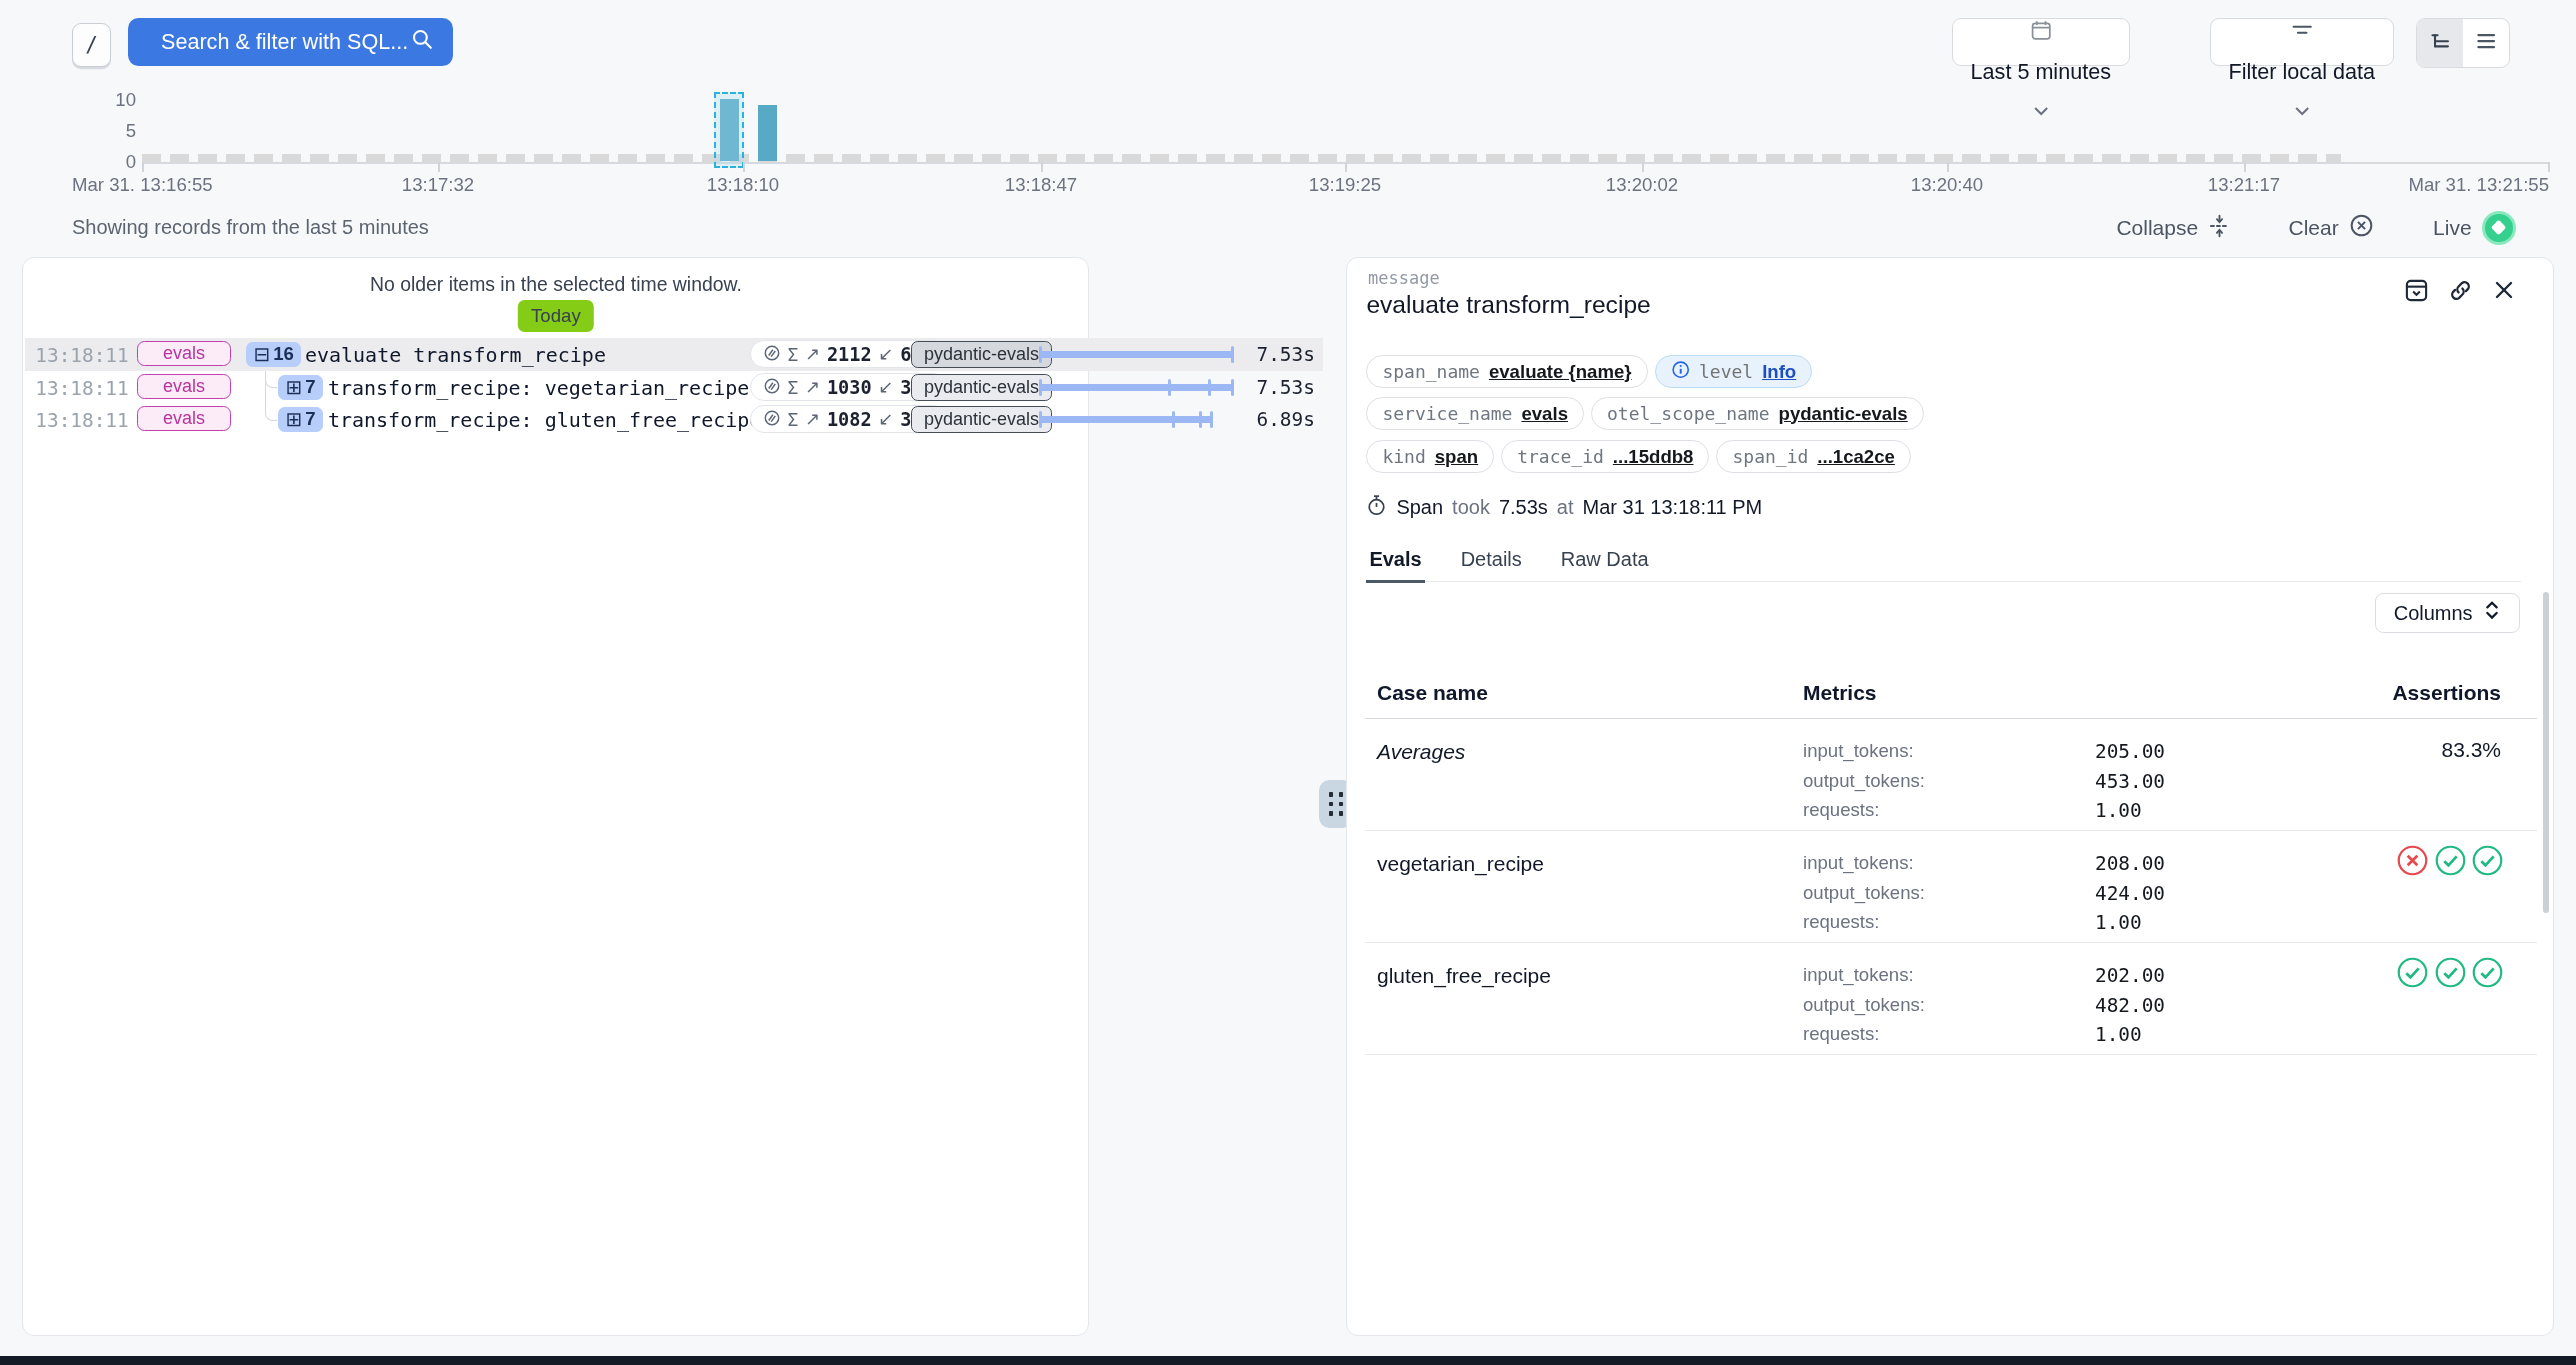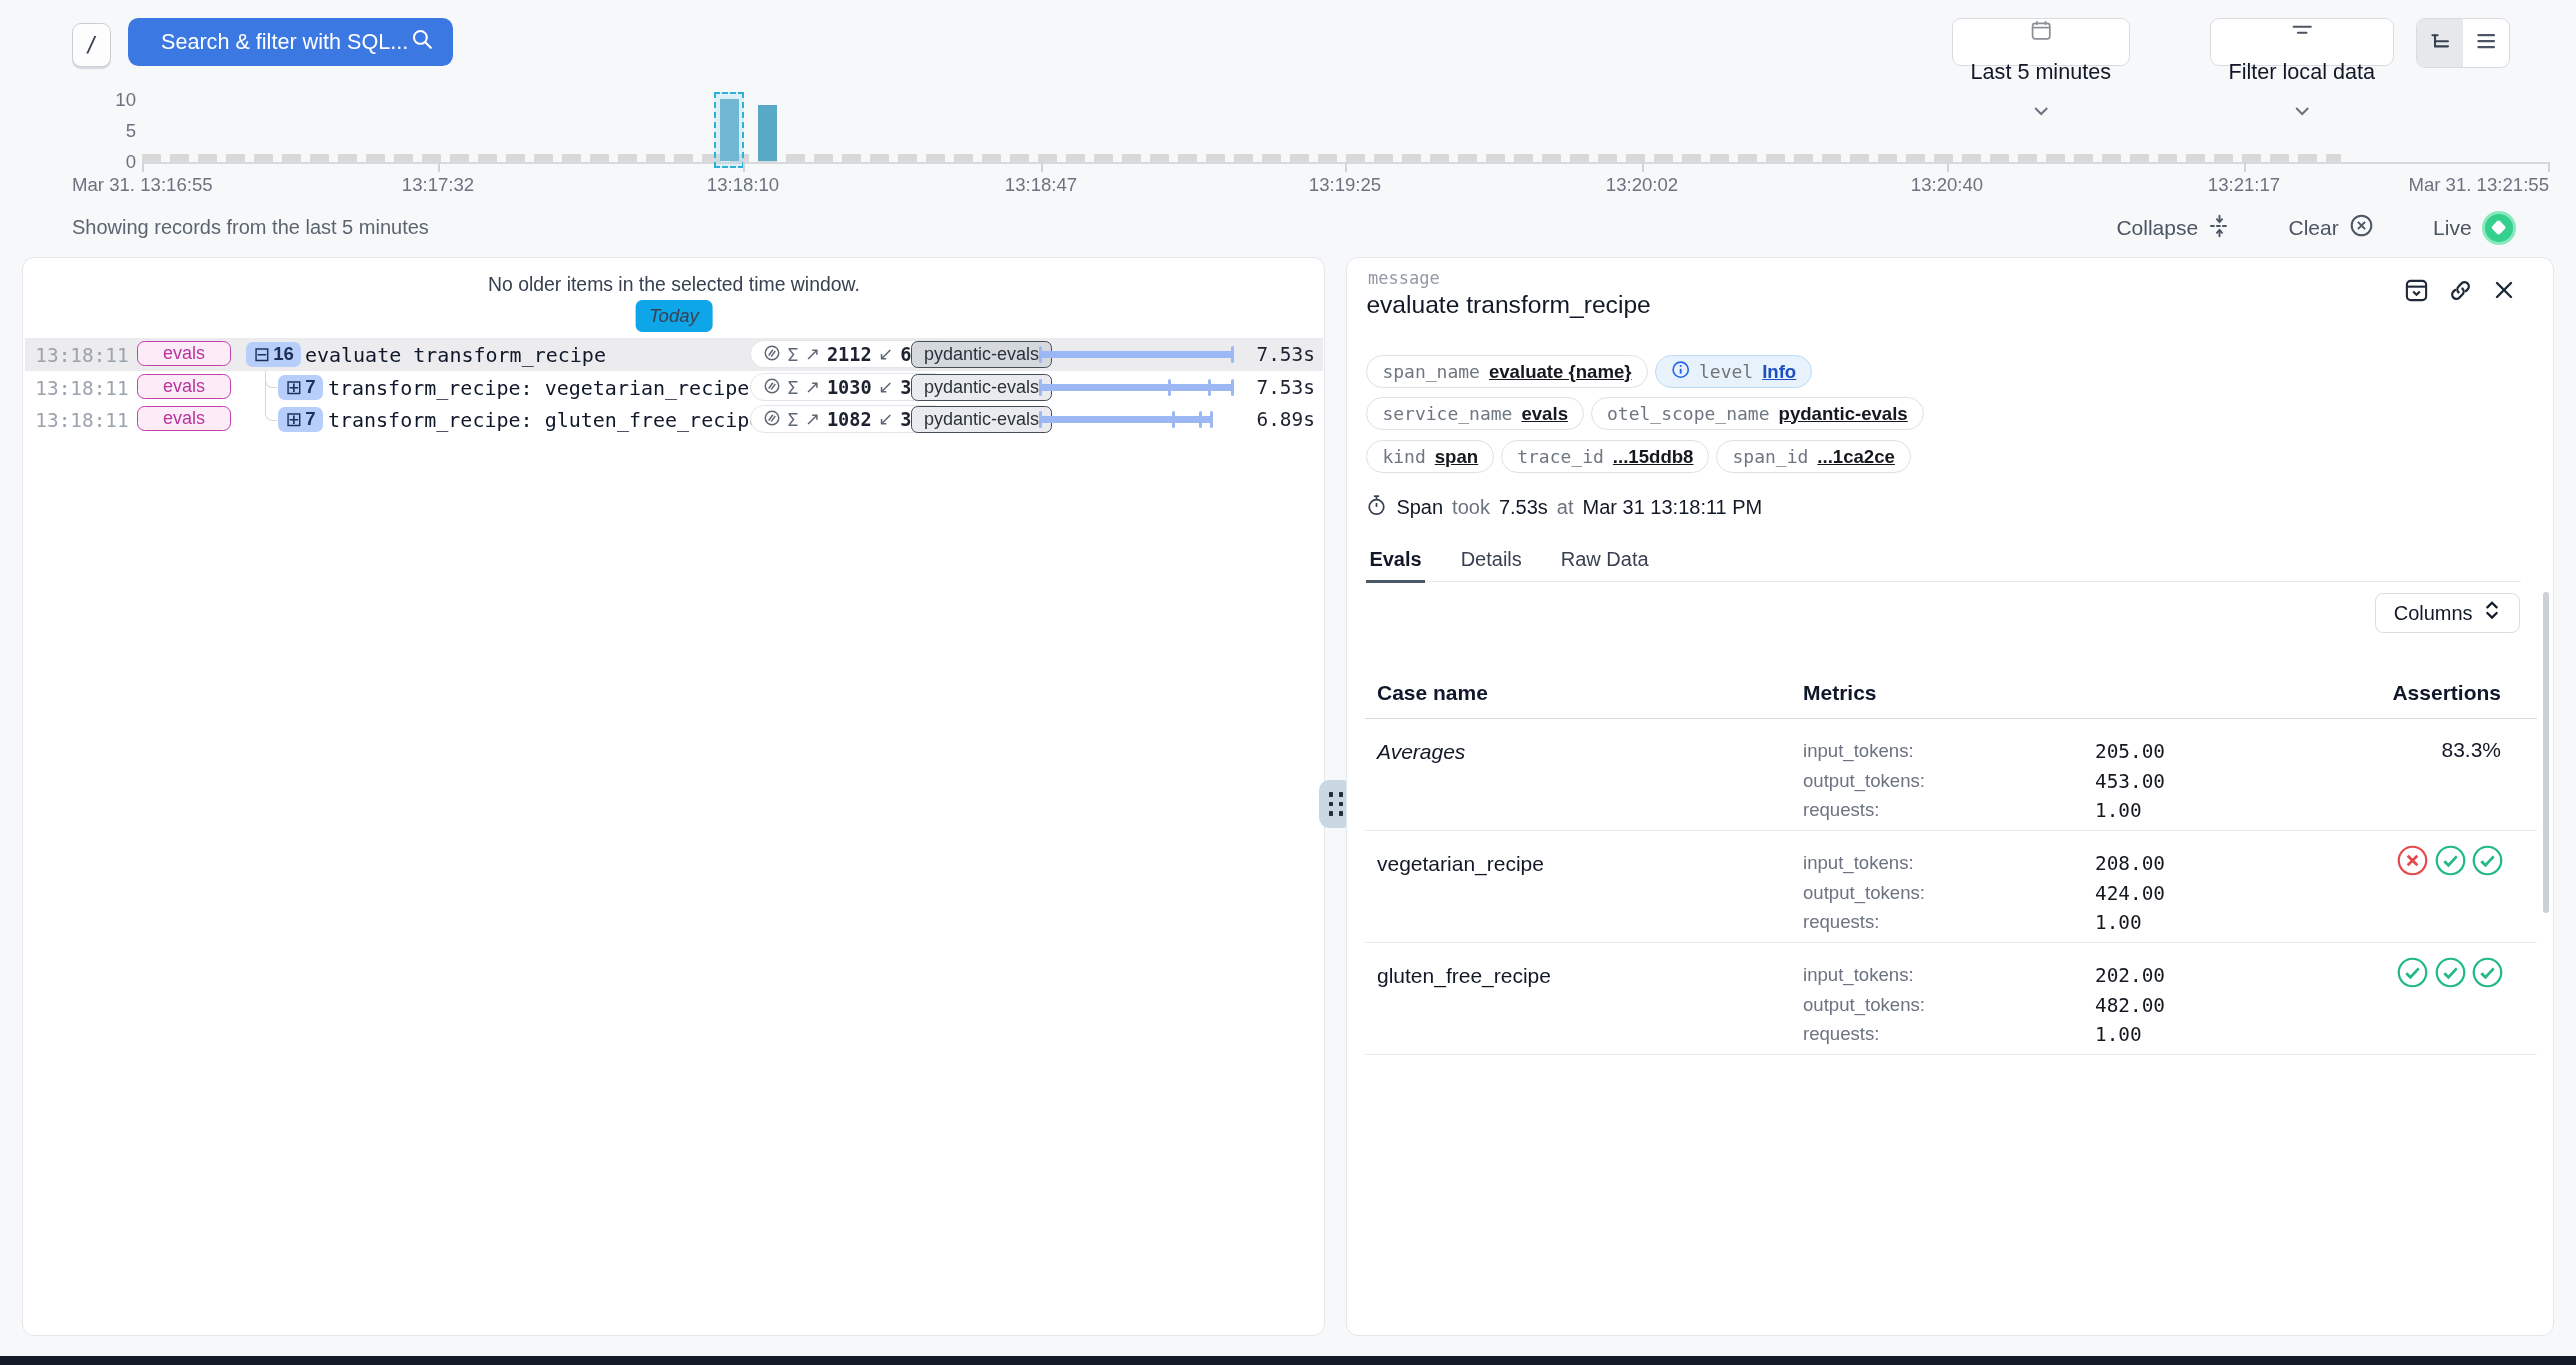--- a/index.html
+++ b/index.html
@@ -38,26 +38,26 @@
   
   .showing{position:absolute;left:72px;top:216px;font-size:20px;color:#5b6571;}
   .status-right{position:absolute;right:60px;top:211px;display:flex;gap:59px;}
   .st-btn{display:flex;align-items:center;gap:10.4px;font-size:21px;color:#4b5563;cursor:pointer;}
   .live-dot{width:34px;height:34px;border-radius:50%;background:#35d08d;border:3px solid #8ae8bf;
     display:flex;align-items:center;justify-content:center;box-sizing:border-box;}
   .live-dot i{display:block;width:11.2px;height:11.2px;background:#fff;border-radius:2.2px;transform:rotate(45deg);}
 
   
   .panel{position:absolute;background:#fff;border:1.5px solid #e3e6ea;border-radius:12px;box-sizing:border-box;}
-  .left-panel{left:22.4px;top:257px;width:1303px;height:1079px;}
+  .left-panel{left:22.4px;top:257px;width:1067px;height:1079px;}
   .right-panel{left:1346px;top:257px;width:1208px;height:1079px;}
 
   .no-older{position:absolute;top:15px;left:0;width:100%;text-align:center;font-size:19.4px;color:#374151;}
-  .today-chip{position:absolute;top:42px;left:50%;transform:translateX(-50%);background:#0ea5e9;
-    border-radius:6.7px;padding:5.2px 13.4px;font-size:18.6px;color:#374151;font-style:italic;}
+  .today-chip{position:absolute;top:42px;left:50%;transform:translateX(-50%);background:#84cc16;
+    border-radius:6.7px;padding:5.2px 13.4px;font-size:18.6px;color:#374151;}
 
   .trow{position:absolute;left:1.5px;width:1298px;height:33px;}
   .trow.selected{background:#ececee;}
   .t-time{position:absolute;left:10.4px;top:6px;font-size:19.4px;color:#9ba3ad;}
   .badge-evals{position:absolute;left:112px;top:3px;width:94px;height:25px;border:1.9px solid #c13fae;
     border-radius:7.5px;background:#fcecf8;color:#b8349e;font-size:18px;
     display:flex;align-items:center;justify-content:center;box-sizing:border-box;}
   .count-chip{position:absolute;top:3.7px;height:25px;background:#b7cefb;border-radius:6.7px;color:#1c2f55;
     display:flex;align-items:center;gap:3px;padding:0 7.5px;font-size:18.6px;font-weight:bold;}
   .count-chip .sq{font-size:20px;font-weight:normal;}

